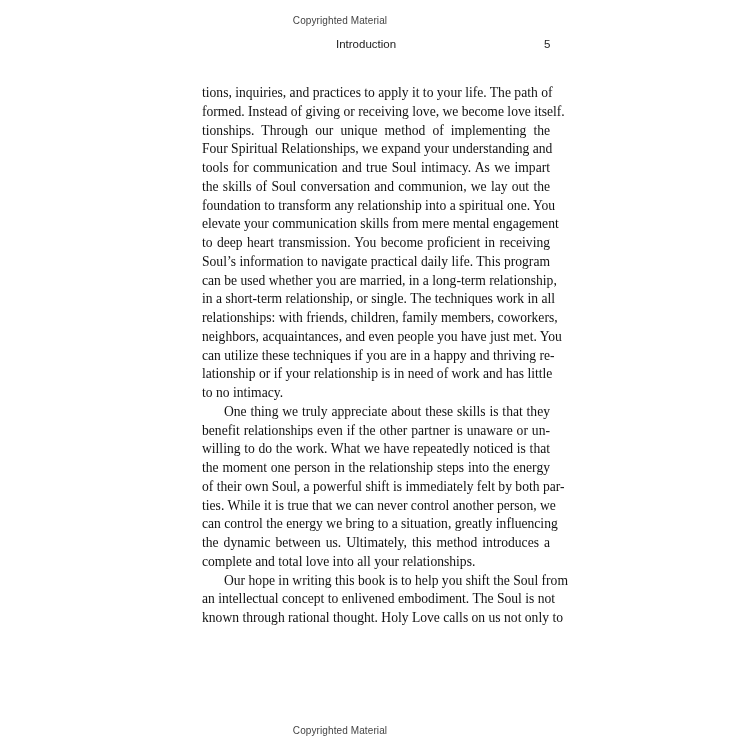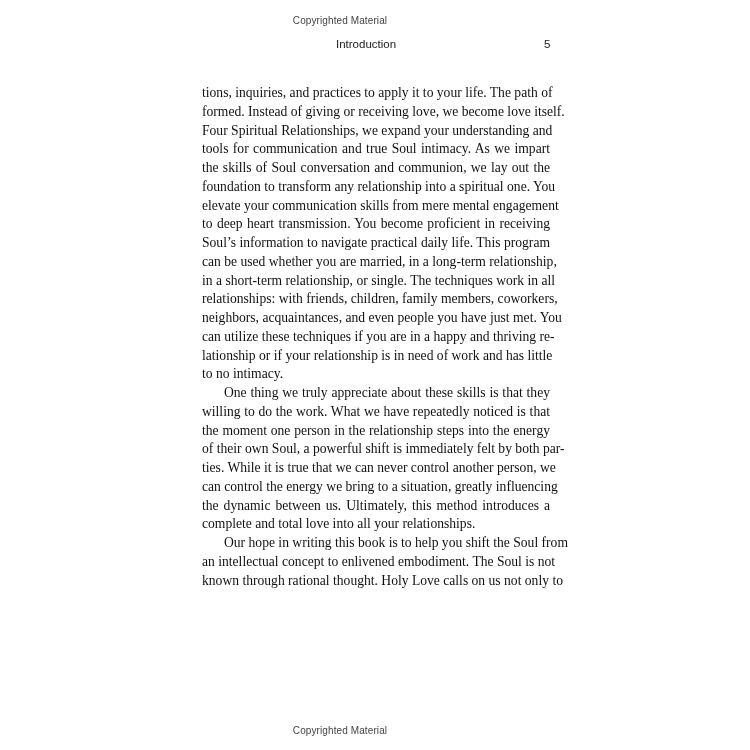--- a/index.html
+++ b/index.html
@@ -36,35 +36,37 @@
 <div class="copyright top">Copyrighted Material</div>
 
 <div class="running-head">
   <span class="title">Introduction</span>
   <span class="pageno">5</span>
 </div>
 
 <div class="body-text" id="body-text">
     <span class="line"><span>tions, inquiries, and practices to apply it to your life. The path of</span></span>
     <span class="line last"><span>formed. Instead of giving or receiving love, we become love itself.</span></span>
+    <span class="line"><span>tionships. Through our unique method of implementing the</span></span>
     <span class="line"><span>Four Spiritual Relationships, we expand your understanding and</span></span>
     <span class="line"><span>tools for communication and true Soul intimacy. As we impart</span></span>
     <span class="line"><span>the skills of Soul conversation and communion, we lay out the</span></span>
     <span class="line"><span>foundation to transform any relationship into a spiritual one. You</span></span>
     <span class="line"><span>elevate your communication skills from mere mental engagement</span></span>
     <span class="line"><span>to deep heart transmission. You become proficient in receiving</span></span>
     <span class="line"><span>Soul’s information to navigate practical daily life. This program</span></span>
     <span class="line"><span>can be used whether you are married, in a long-term relationship,</span></span>
     <span class="line"><span>in a short-term relationship, or single. The techniques work in all</span></span>
     <span class="line"><span>relationships: with friends, children, family members, coworkers,</span></span>
     <span class="line"><span>neighbors, acquaintances, and even people you have just met. You</span></span>
     <span class="line"><span>can utilize these techniques if you are in a happy and thriving re-</span></span>
     <span class="line"><span>lationship or if your relationship is in need of work and has little</span></span>
     <span class="line last"><span>to no intimacy.</span></span>
     <span class="line indent"><span>One thing we truly appreciate about these skills is that they</span></span>
+    <span class="line"><span>benefit relationships even if the other partner is unaware or un-</span></span>
     <span class="line"><span>willing to do the work. What we have repeatedly noticed is that</span></span>
     <span class="line"><span>the moment one person in the relationship steps into the energy</span></span>
     <span class="line"><span>of their own Soul, a powerful shift is immediately felt by both par-</span></span>
     <span class="line"><span>ties. While it is true that we can never control another person, we</span></span>
     <span class="line"><span class="em">can </span><span>control the energy we bring to a situation, greatly influencing</span></span>
     <span class="line"><span>the dynamic between us. Ultimately, this method introduces a</span></span>
     <span class="line last"><span>complete and total love into all your relationships.</span></span>
     <span class="line indent"><span>Our hope in writing this book is to help you shift the Soul from</span></span>
     <span class="line"><span>an intellectual concept to enlivened embodiment. The Soul is not</span></span>
     <span class="line"><span>known through rational thought. Holy Love calls on us not only to</span></span>

